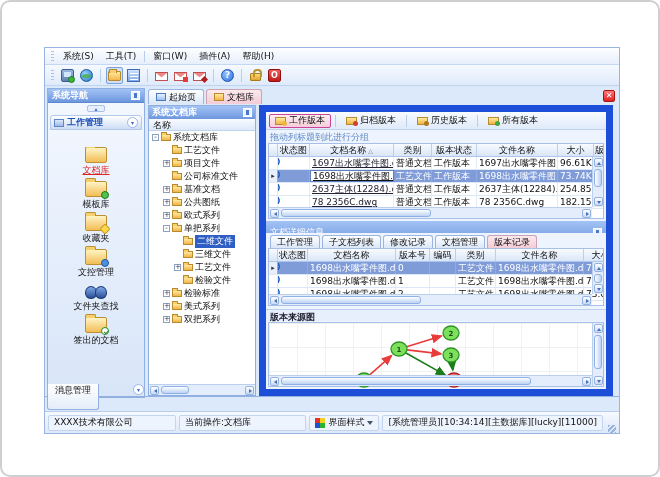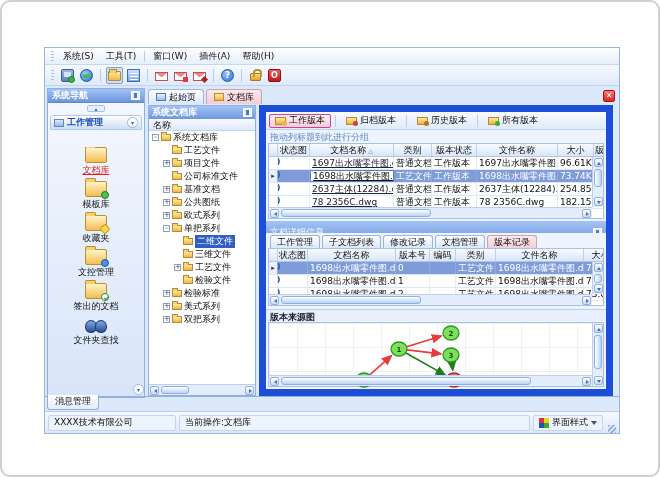--- a/index.html
+++ b/index.html
@@ -127,21 +127,21 @@
   .detailbar { position:absolute; left:0; top:109px; right:0; height:22px; background:linear-gradient(#a3c3f5,#6d97de); color:#fff; font-weight:normal; display:flex; align-items:center; padding:0 4px; }
   .dtabs { position:absolute; left:0; top:121px; right:0; height:15px; display:flex; align-items:flex-end; gap:2px; padding-left:4px; background:#eef4fd; }
   .dtab { height:13px; padding:0 6px; line-height:12px; border:1px solid #9ab4e4; border-bottom:none; border-radius:3px 3px 0 0; background:linear-gradient(#ffffff,#dbe7f8); }
   .dtab.active { background:linear-gradient(#fbe9ee,#f3ccd6); border-color:#c9a3b4; }
 
   .graphlabel { position:absolute; left:0; top:197px; right:0; height:12px; background:#e7effc; border-top:1px solid #bcd0ee; padding:1px 4px; font-weight:bold; color:#223; }
   .grapharea { position:absolute; left:2px; top:210px; right:2px; bottom:2px; background:#fff; border:1px solid #a8c0e8;
      background-image:linear-gradient(#f1f1f1 1px,transparent 1px),linear-gradient(90deg,#f1f1f1 1px,transparent 1px); background-size:28px 24px; }
   .grapharea svg { position:absolute; left:0; top:0; }
 
-  .msgtab { position:absolute; left:2px; bottom:23px; height:15px; width:52px; background:linear-gradient(#ffffff,#e4edfa); border:1px solid #92b0e0; border-top:none; border-radius:0 0 3px 3px; text-align:center; line-height:12px; }
+  .msgtab { position:absolute; left:2px; bottom:23px; height:26px; width:52px; background:linear-gradient(#ffffff,#e4edfa); border:1px solid #92b0e0; border-top:none; border-radius:0 0 3px 3px; text-align:center; line-height:12px; }
   .msgline { position:absolute; left:0; bottom:36px; right:0; height:1px; background:#92b0e0; }
   .statusbar { position:absolute; left:0; bottom:0; width:100%; height:22px; background:linear-gradient(#f6f9ff,#dde8f8); border-top:1px solid #b9cdeb; display:flex; align-items:center; padding:0 3px; gap:3px; }
   .spane { height:16px; border:1px solid #c3d4ee; background:#eef4fd; display:flex; align-items:center; padding:0 5px; border-radius:2px; white-space:nowrap; overflow:hidden; }
   .style-ic { width:10px; height:10px; display:grid; grid-template-columns:5px 5px; grid-template-rows:5px 5px; margin-right:3px; flex:none; }
   .style-ic i:nth-child(1){background:#e03030;} .style-ic i:nth-child(2){background:#f0d020;}
   .style-ic i:nth-child(3){background:#2050d0;} .style-ic i:nth-child(4){background:#30b030;}
   .drop { margin-left:3px; border-left:3px solid transparent; border-right:3px solid transparent; border-top:4px solid #456; }
   .gripdots { margin-left:2px; width:8px; height:8px; background:repeating-linear-gradient(135deg,#9ab4e0 0 1.5px,transparent 1.5px 3.5px); align-self:flex-end; }
   .sorttri { font-size:6px; color:#667; margin-left:2px; }
 </style>
@@ -231,28 +231,28 @@
             </span>
             <span class="lbl">收藏夹</span>
           </div>
           <div class="s-item">
             <span class="bigfolder">
               <span class="badge blue"></span>
             </span>
             <span class="lbl">文控管理</span>
           </div>
           <div class="s-item">
+            <span class="binoc"></span>
+            <span class="lbl">文件夹查找</span>
+          </div>
+          <div class="s-item">
             <span class="bigfolder">
               <span class="badge check"></span>
             </span>
             <span class="lbl">签出的文档</span>
-          </div>
-          <div class="s-item">
-            <span class="binoc"></span>
-            <span class="lbl">文件夹查找</span>
           </div>
         </div>
       <div class="s-bottom">
         <span class="chev-circle">▾</span>
       </div>
     </div>
 
     <div class="main">
       <div class="tabstrip">
         <span id="main-tabs" style="display:flex;gap:2px;">
@@ -583,16 +583,17 @@
       <span class="spane">
         <span class="style-ic">
             <i></i>
             <i></i>
             <i></i>
             <i></i>
           </span>
         <span>界面样式</span>
         <span class="drop"></span>
       </span>
+      <span class="spane">[系统管理员][10:34:14][主数据库][lucky][11000]</span>
       <span class="gripdots"></span>
     </div>
   </div>
 </div>
 
 </body></html>

